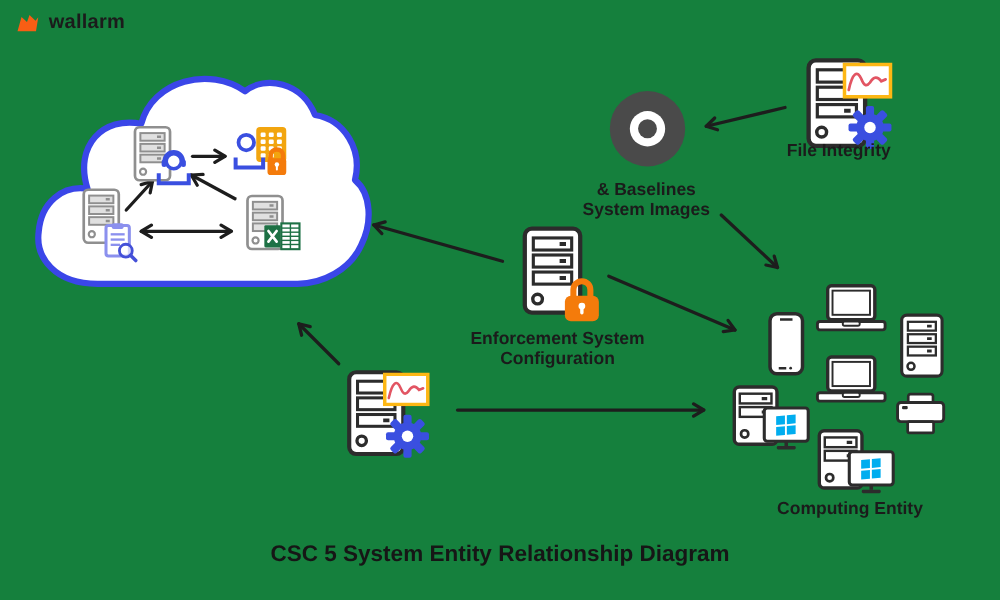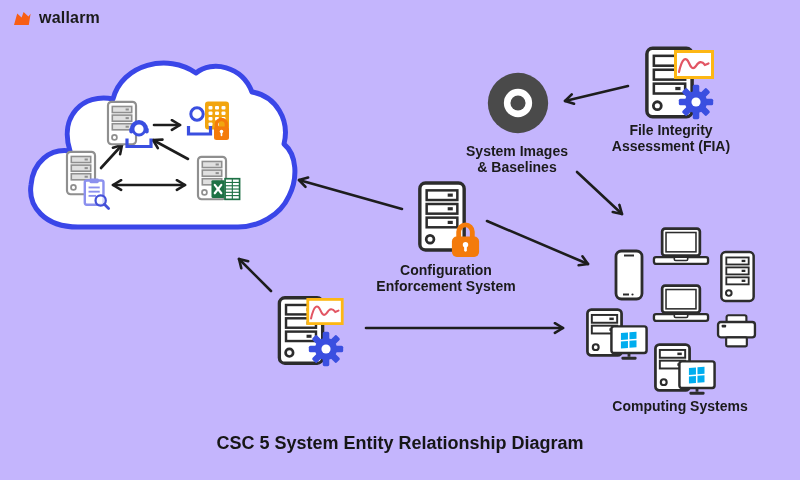--- a/index.html
+++ b/index.html
@@ -4,21 +4,21 @@
 <style>
   :root{
     --ink:#1d1d1d; --cloud-blue:#3a46e8; --accent-blue:#3a4fe0; --lock-orange:#f47b0b;
     --keypad-amber:#f2a50f; --wavebox-amber:#fdb714; --waveform-red:#e25563;
     --excel-green:#1e7145; --windows-cyan:#00adef; --disc-gray:#4a4a4a;
     --doc-periwinkle:#8b90ee; --doc-periwinkle-dark:#4450d8; --brand-orange:#f85e14;
     --device-gray:#8f8f8f; --device-ink:#2c2c2c;
   }
   html,body{margin:0;padding:0;background:#fff;}
   #app{
-    position:relative;width:800px;height:480px;background:#c4b5fd;overflow:hidden;
+    position:relative;width:800px;height:480px;background:#15803d;overflow:hidden;
     font-family:"Liberation Sans",sans-serif;color:var(--ink);
   }
   .logo{position:absolute;left:13px;top:9px;display:flex;align-items:center;gap:5px;}
   .logo-text{font-size:16px;font-weight:700;color:#1b1b1b;letter-spacing:.2px;}
   .wires{position:absolute;left:0;top:0;}
   .wires line,.wires path.arrow{stroke:var(--ink);stroke-width:2.6;stroke-linecap:round;fill:none;}
   .cloud{fill:#ffffff;stroke:var(--cloud-blue);stroke-width:5;stroke-linejoin:round;}
   .icon{position:absolute;overflow:visible;}
   .ink-device{color:var(--device-ink);--bar-fill:#ffffff;}
   .gray-device{color:var(--device-gray);--bar-fill:#e0e0e0;}
@@ -195,47 +195,46 @@
     <rect x="0.5" y="3" width="14" height="19" rx="1.2" fill="var(--excel-green)"></rect>
     <path d="M4 8 L11 17 M11 8 L4 17" stroke="#fff" stroke-width="2.3" stroke-linecap="round"></path>
   </svg>
 
   <svg class="icon" style="left:485px;top:70px" width="66" height="66" viewBox="0 0 70 70">
     <circle cx="35" cy="35" r="32" fill="var(--disc-gray)"></circle>
     <circle cx="35" cy="35" r="15" fill="#fff"></circle>
     <circle cx="35" cy="35" r="8" fill="var(--disc-gray)"></circle>
   </svg>
   <div class="lbl" style="left:437px;top:143px;width:160px">
+    <span style="display:block">&amp; Baselines</span>
     <span style="display:block">System Images</span>
-    <span style="display:block">&amp; Baselines</span>
   </div>
 
   <svg class="icon ink-device" style="left:644px;top:45px" width="51" height="75">
       <use href="#sym-server"></use>
     </svg>
   <svg class="icon" style="left:674px;top:50px" width="40" height="29">
       <use href="#sym-wavebox"></use>
     </svg>
   <svg class="icon" style="left:678px;top:84px" width="36" height="36">
       <use href="#sym-gear"></use>
     </svg>
-  <div class="lbl" style="left:591px;top:122px;width:160px">
+  <div class="lbl" style="left:591px;top:112px;width:160px">
     <span style="display:block">File Integrity</span>
-    <span style="display:block">Assessment (FIA)</span>
   </div>
 
   <svg class="icon ink-device" style="left:417px;top:180px" width="50" height="73">
       <use href="#sym-server"></use>
     </svg>
   <svg class="icon" style="left:449px;top:219px" width="33" height="41">
       <use href="#sym-lock"></use>
     </svg>
   <div class="lbl" style="left:366px;top:262px;width:160px">
+    <span style="display:block">Enforcement System</span>
     <span style="display:block">Configuration</span>
-    <span style="display:block">Enforcement System</span>
   </div>
 
   <svg class="icon ink-device" style="left:276px;top:295px" width="50" height="71">
       <use href="#sym-server"></use>
     </svg>
   <svg class="icon" style="left:306px;top:298px" width="38" height="27">
       <use href="#sym-wavebox"></use>
     </svg>
   <svg class="icon" style="left:308px;top:331px" width="36" height="36">
       <use href="#sym-gear"></use>
@@ -263,16 +262,16 @@
     </svg>
   <svg class="icon ink-device" style="left:609px;top:324px" width="40" height="38">
       <use href="#sym-monitor-win"></use>
     </svg>
   <svg class="icon ink-device" style="left:653px;top:342px" width="39" height="51">
       <use href="#sym-tower2"></use>
     </svg>
   <svg class="icon ink-device" style="left:677px;top:359px" width="40" height="38">
       <use href="#sym-monitor-win"></use>
     </svg>
-  <div class="lbl" style="left:595px;top:398px;width:170px">Computing Systems</div>
+  <div class="lbl" style="left:595px;top:398px;width:170px">Computing Entity</div>
 
   <div class="title">CSC 5 System Entity Relationship Diagram</div>
 </div>
 
 </body></html>

